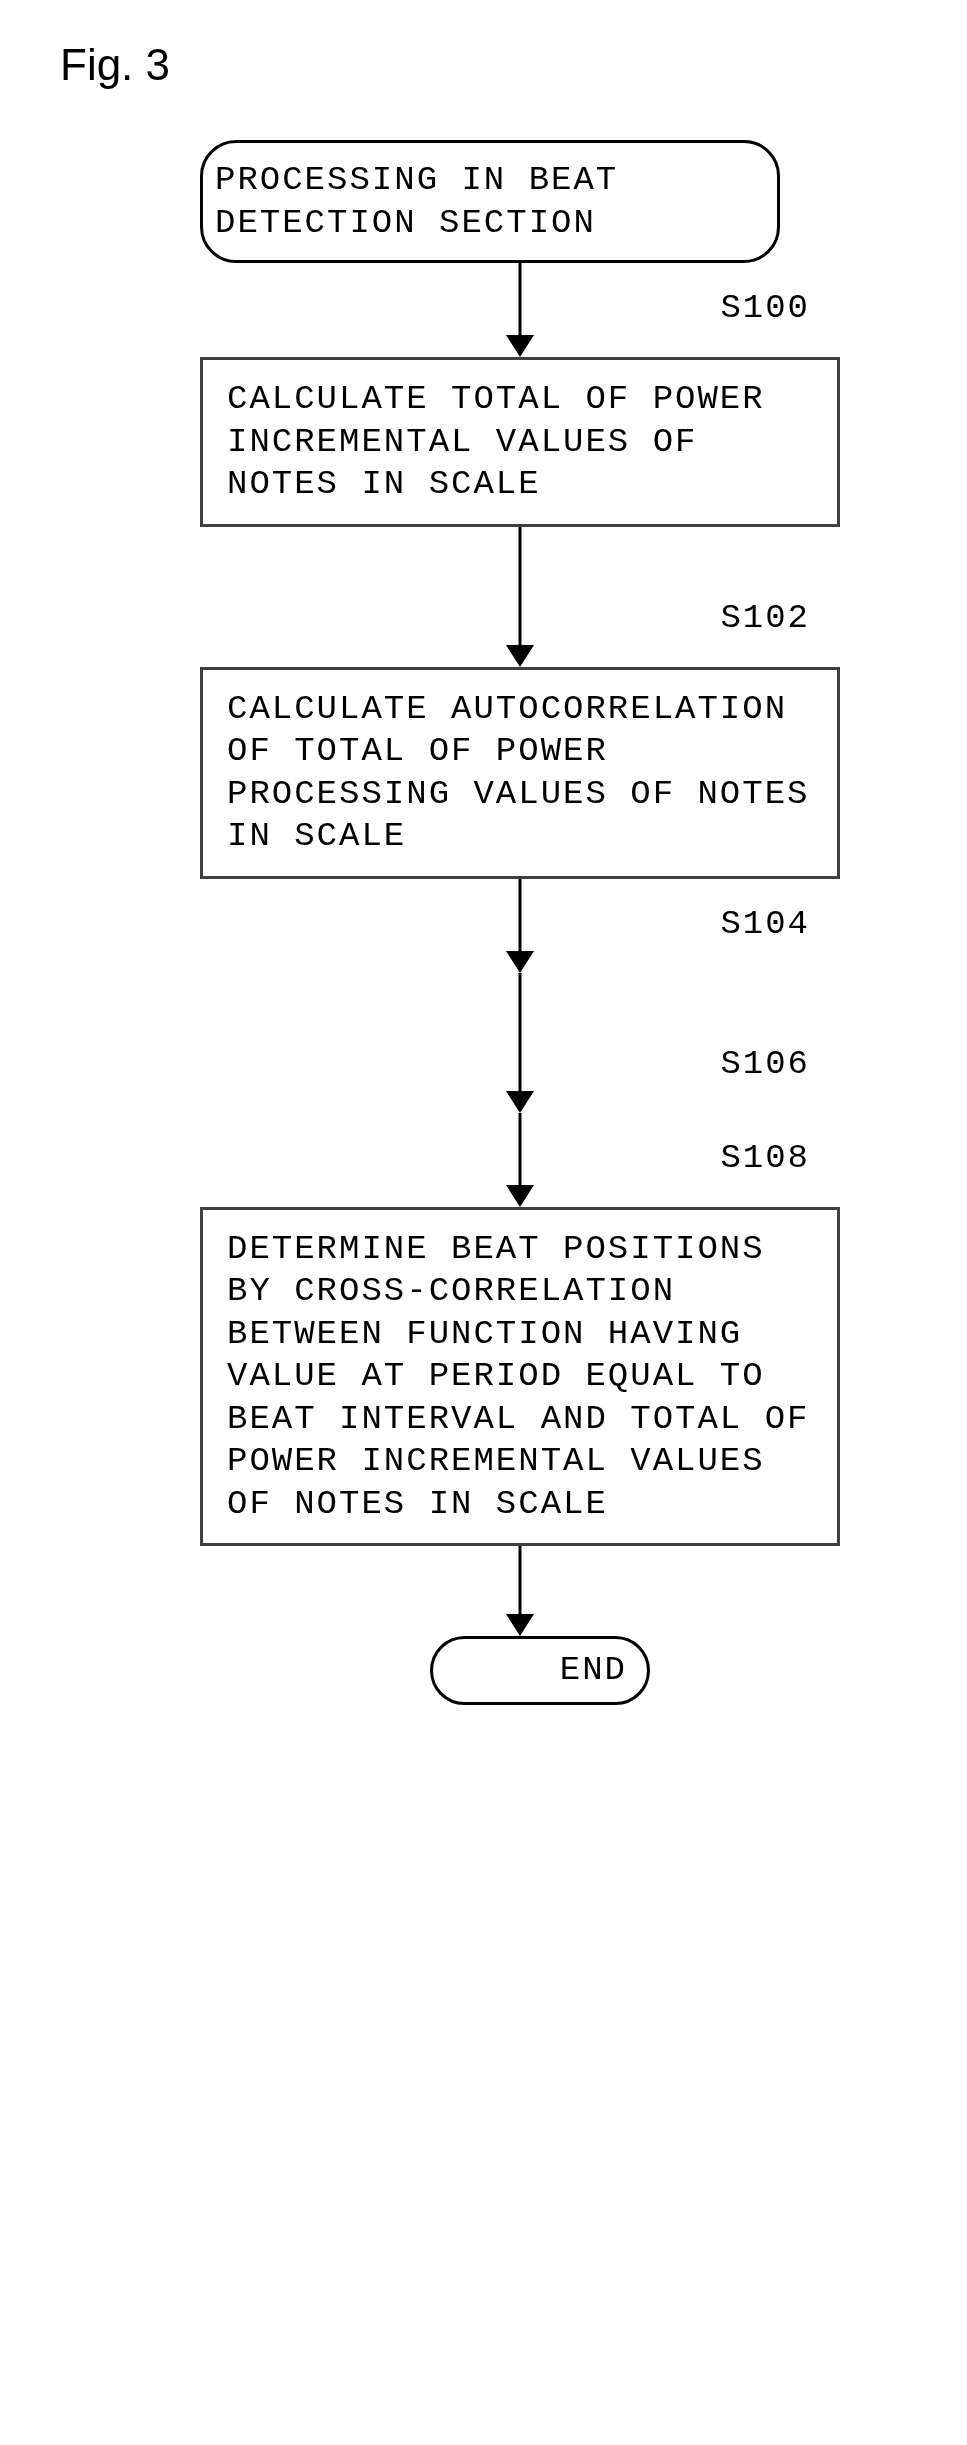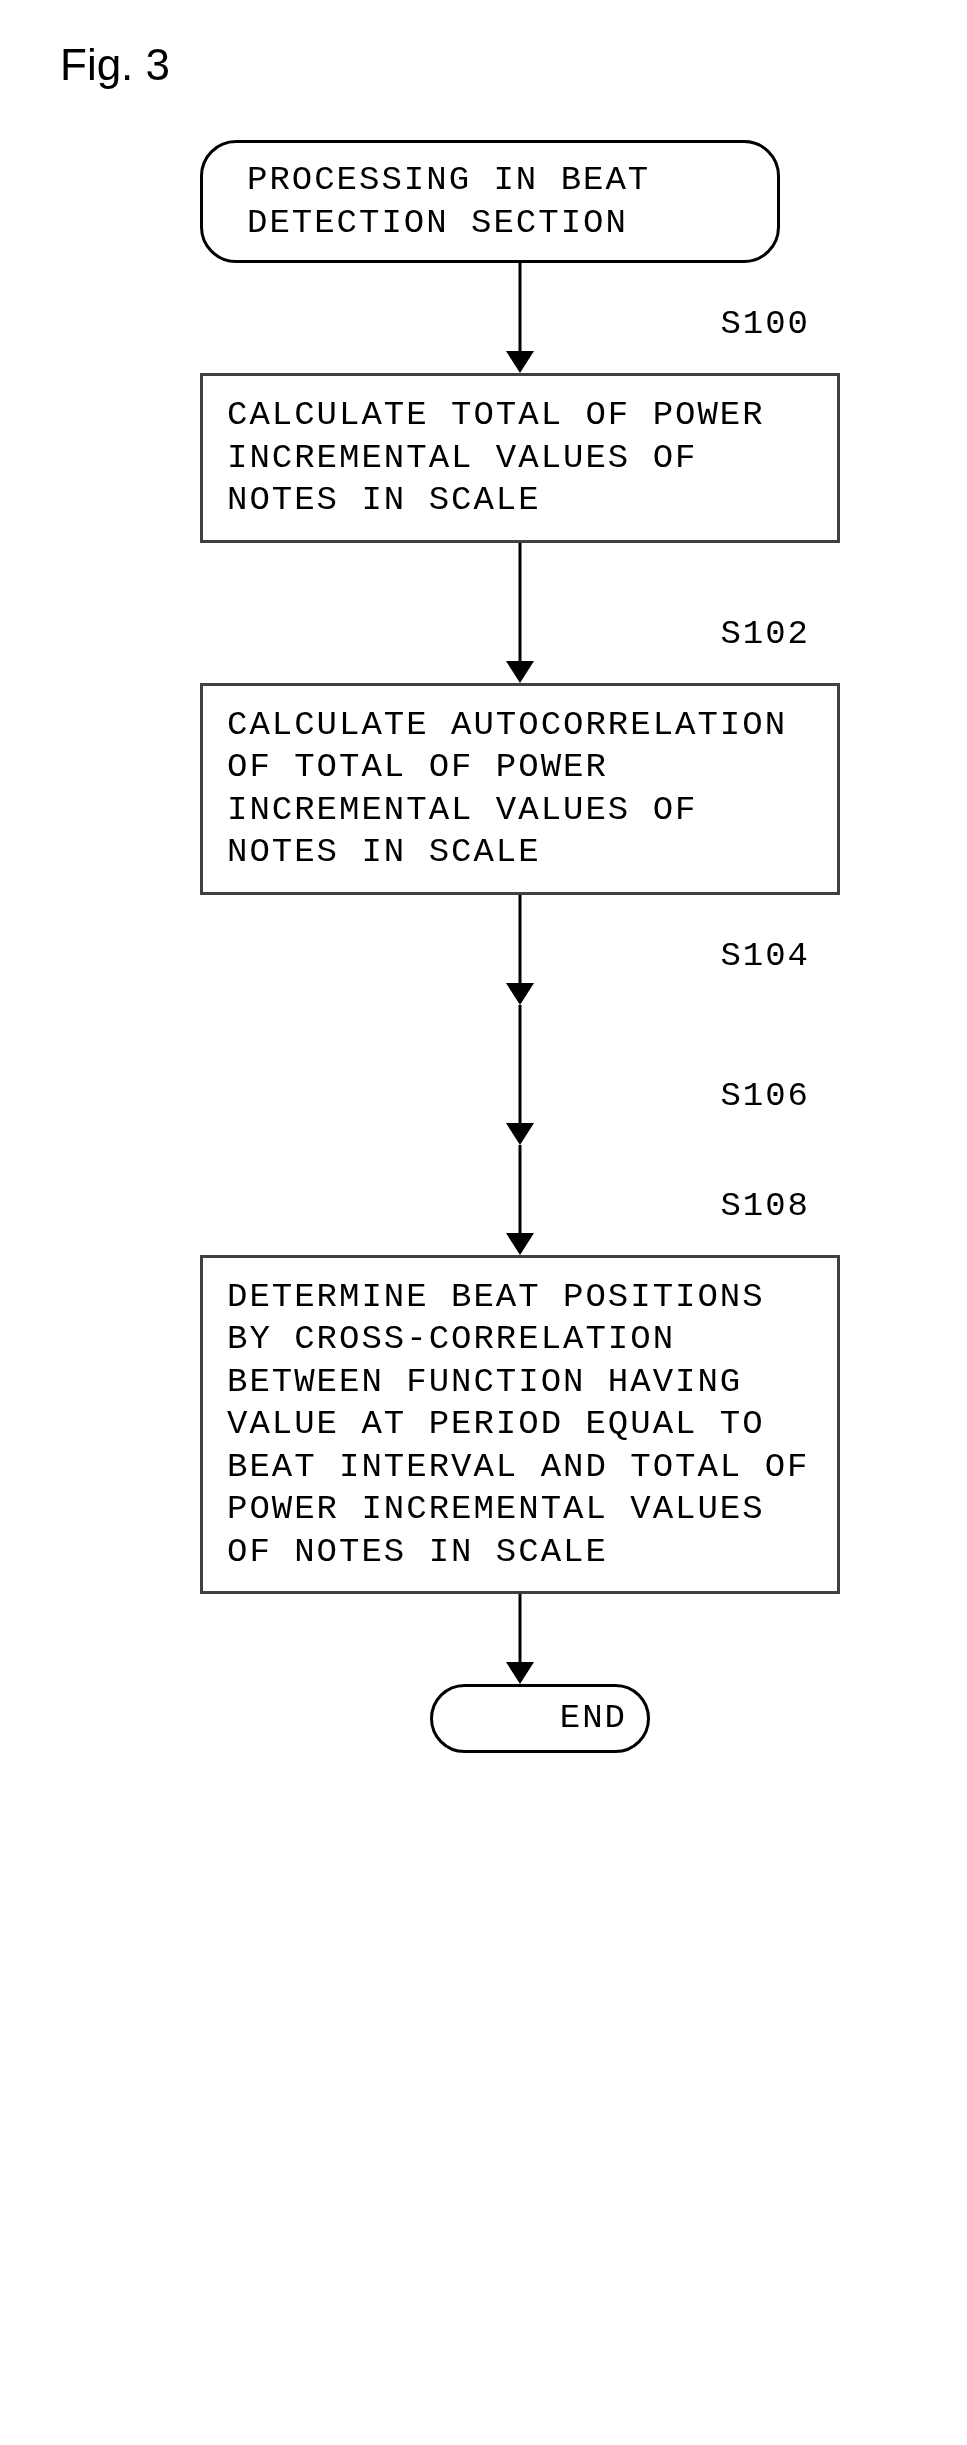--- a/index.html
+++ b/index.html
@@ -17,41 +17,41 @@
     font-size: 44px;
     margin: 0 0 50px 0;
   }
   .flow {
     margin-left: 140px;
     width: 680px;
   }
   .terminator {
     border: 3px solid #000;
     border-radius: 36px;
-    padding: 16px 44px;
+    padding: 16px 12px;
     font-size: 34px;
     letter-spacing: 2px;
     line-height: 1.25;
     box-sizing: border-box;
   }
   .terminator.start { width: 580px; }
   .terminator.end   { width: 220px; text-align: right; margin: 0 auto; padding: 10px 20px; }
   .process {
     border: 3px solid #404040;
     padding: 18px 24px;
     font-size: 34px;
     letter-spacing: 2px;
     line-height: 1.25;
     width: 640px;
     box-sizing: border-box;
   }
   .arrow-wrap {
     position: relative;
     width: 640px;
-    height: 110px;
+    height: 94px;
   }
   .arrow-wrap.short { height: 90px; }
   .arrow-wrap.tall  { height: 140px; }
   .arrow-line {
     position: absolute;
     left: 50%;
     top: 0;
     bottom: 14px;
     width: 3px;
     background: #000;
@@ -91,21 +91,21 @@
   </div>
 
   <div class="process">CALCULATE TOTAL OF POWER INCREMENTAL VALUES OF NOTES IN SCALE</div>
 
   <div class="arrow-wrap tall">
     <div class="arrow-line"></div>
       <div class="arrow-head"></div>
     <div class="step-label">S102</div>
   </div>
 
-  <div class="process">CALCULATE AUTOCORRELATION OF TOTAL OF POWER INCREMENTAL VALUES OF NOTES IN SCALE</div>
+  <div class="process">CALCULATE AUTOCORRELATION OF TOTAL OF POWER PROCESSING VALUES OF NOTES IN SCALE</div>
 
   <div class="arrow-wrap">
     <div class="arrow-line"></div>
       <div class="arrow-head"></div>
     <div class="step-label">S104</div>
   </div>
 
 
   <div class="arrow-wrap tall">
     <div class="arrow-line"></div>

